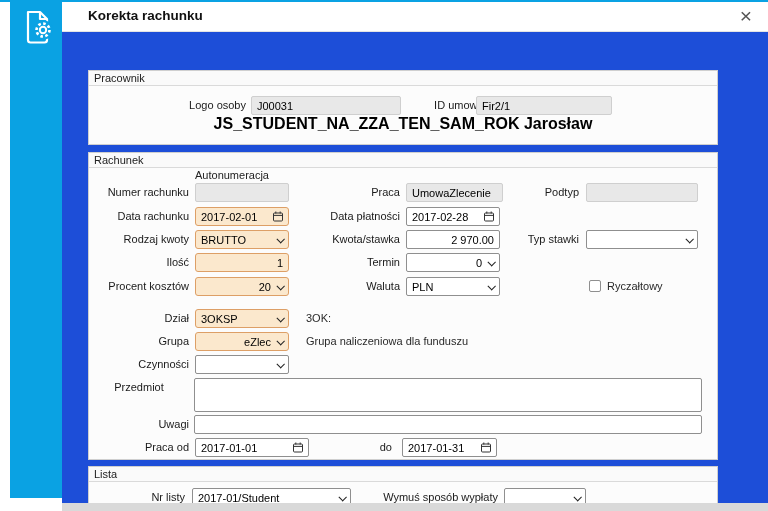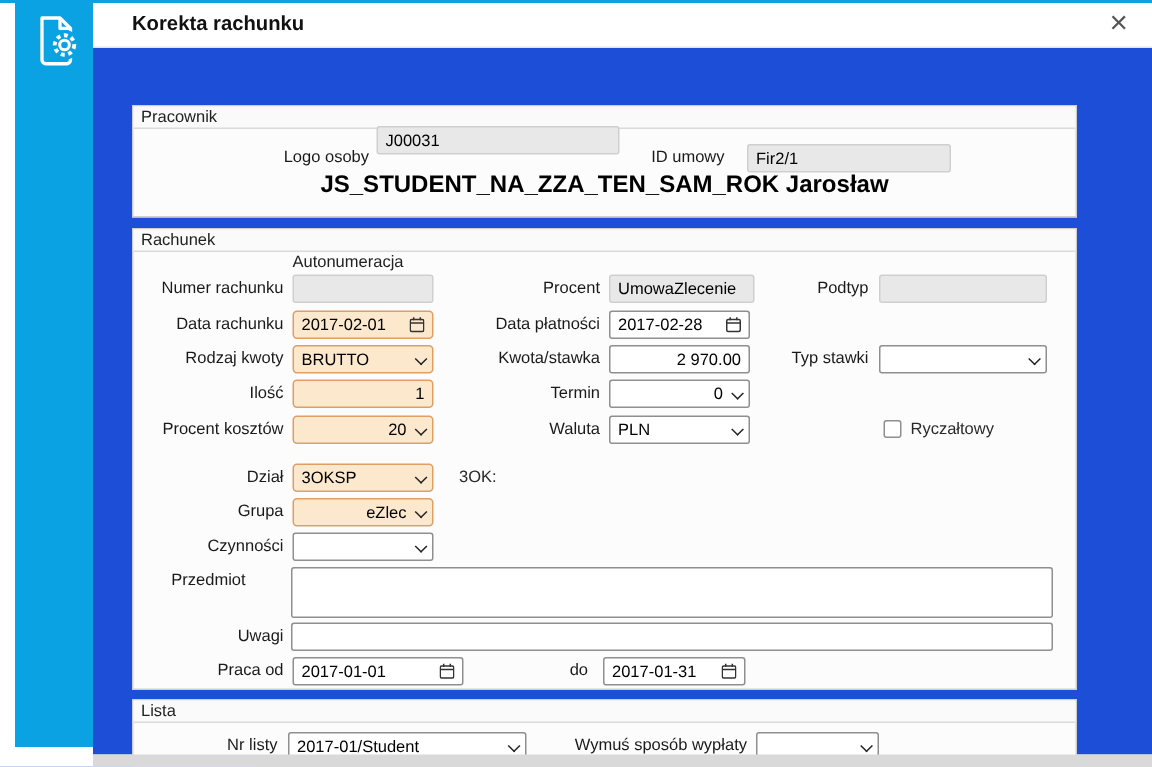--- a/index.html
+++ b/index.html
@@ -52,39 +52,39 @@
 
   <div class="dialog">
     <div class="hdr">
       <div class="t">Korekta rachunku</div>
       <div class="close">×</div>
     </div>
 
     <div class="panel" style="left:26px;top:70px;height:75px;">
       <div class="legend">Pracownik</div>
       <div class="lbl" style="left:37px;top:28px;width:120px;">Logo osoby</div>
-      <div class="fld dis" style="left:162px;top:13px;width:162px;align-items:center;">
+      <div class="fld dis" style="left:162px;top:25px;width:150px;align-items:center;">
         <span class="val">J00031</span>
       </div>
       <div class="lbl" style="left:294px;top:28px;width:100px;">ID umowy</div>
-      <div class="fld dis" style="left:409px;top:25px;width:136px;">
+      <div class="fld dis" style="left:387px;top:25px;width:136px;">
         <span class="val">Fir2/1</span>
       </div>
       <div class="fullname">JS_STUDENT_NA_ZZA_TEN_SAM_ROK Jarosław</div>
     </div>
 
     <div class="panel" style="left:26px;top:152px;height:308px;">
       <div class="legend">Rachunek</div>
       <div class="autonum">Autonumeracja</div>
 
       <div class="lbl" style="left:0;top:33px;width:100px;">Numer rachunku</div>
       <div class="fld dis" style="left:106px;top:30px;width:94px;">
         <span class="val"></span>
       </div>
-      <div class="lbl" style="left:210px;top:33px;width:101px;">Procent</div>
+      <div class="lbl" style="left:210px;top:33px;width:101px;">Praca</div>
       <div class="fld dis" style="left:317px;top:30px;width:97px;">
         <span class="val">UmowaZlecenie</span>
       </div>
       <div class="lbl" style="left:390px;top:33px;width:100px;">Podtyp</div>
       <div class="fld dis" style="left:497px;top:30px;width:112px;">
         <span class="val"></span>
       </div>
 
       <div class="lbl" style="left:0;top:57px;width:100px;">Data rachunku</div>
       <div class="fld hl" style="left:106px;top:54px;width:94px;">
@@ -150,20 +150,21 @@
         <span class="val">3OKSP</span>
         <span class="chev"></span>
       </div>
       <div class="note" style="left:217px;top:159px;">3OK:</div>
 
       <div class="lbl" style="left:0;top:182px;width:100px;">Grupa</div>
       <div class="fld hl" style="left:106px;top:179px;width:94px;text-align:right;">
         <span class="val">eZlec</span>
         <span class="chev"></span>
       </div>
+      <div class="note" style="left:217px;top:182px;">Grupa naliczeniowa dla funduszu</div>
 
       <div class="lbl" style="left:0;top:205px;width:100px;">Czynności</div>
       <div class="fld" style="left:106px;top:202px;width:94px;">
         <span class="val"></span>
         <span class="chev"></span>
       </div>
 
       <div class="lbl" style="left:0;top:228px;width:100px;text-align:center;">Przedmiot</div>
       <div class="fld area" style="left:105px;top:225px;width:508px;">
         <span class="val"></span>

